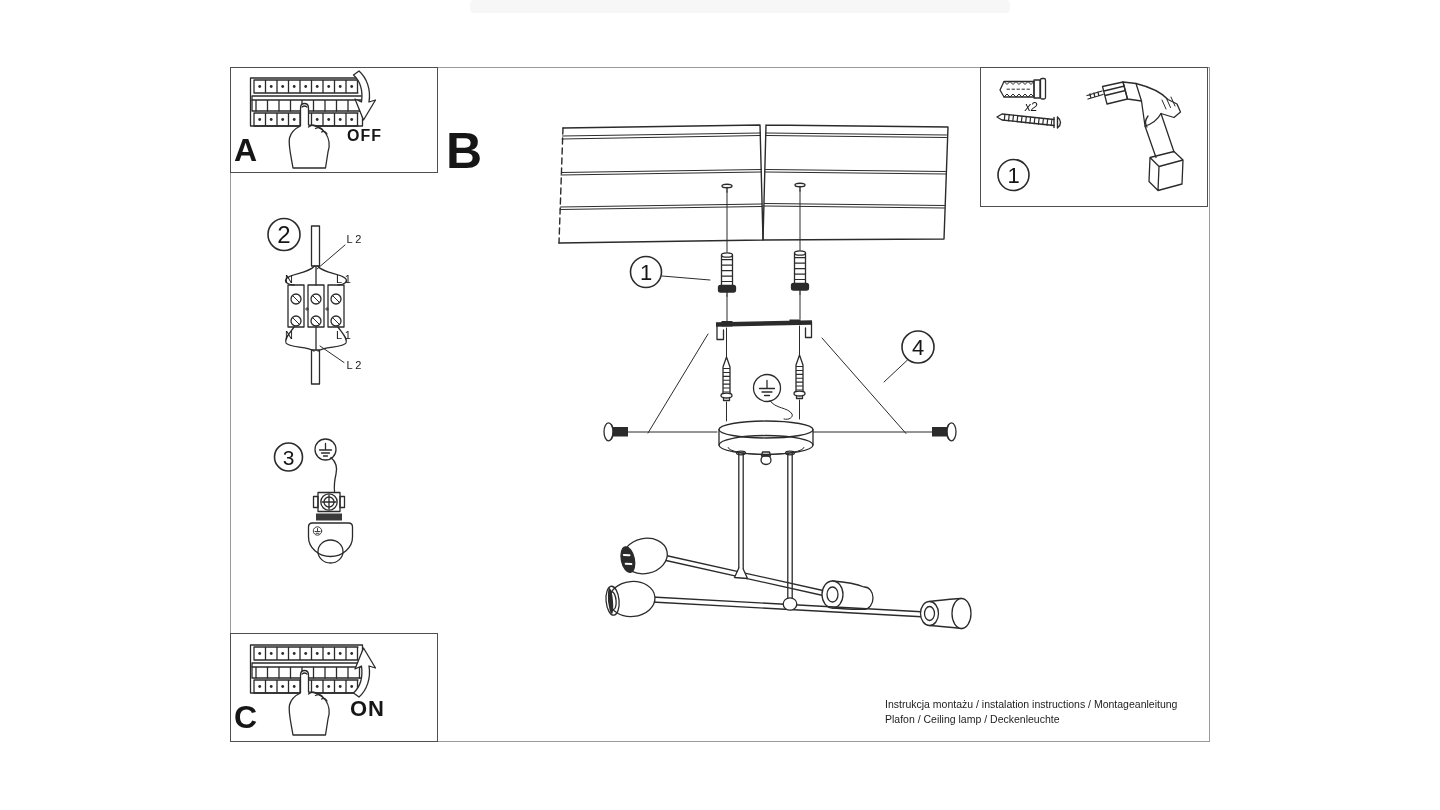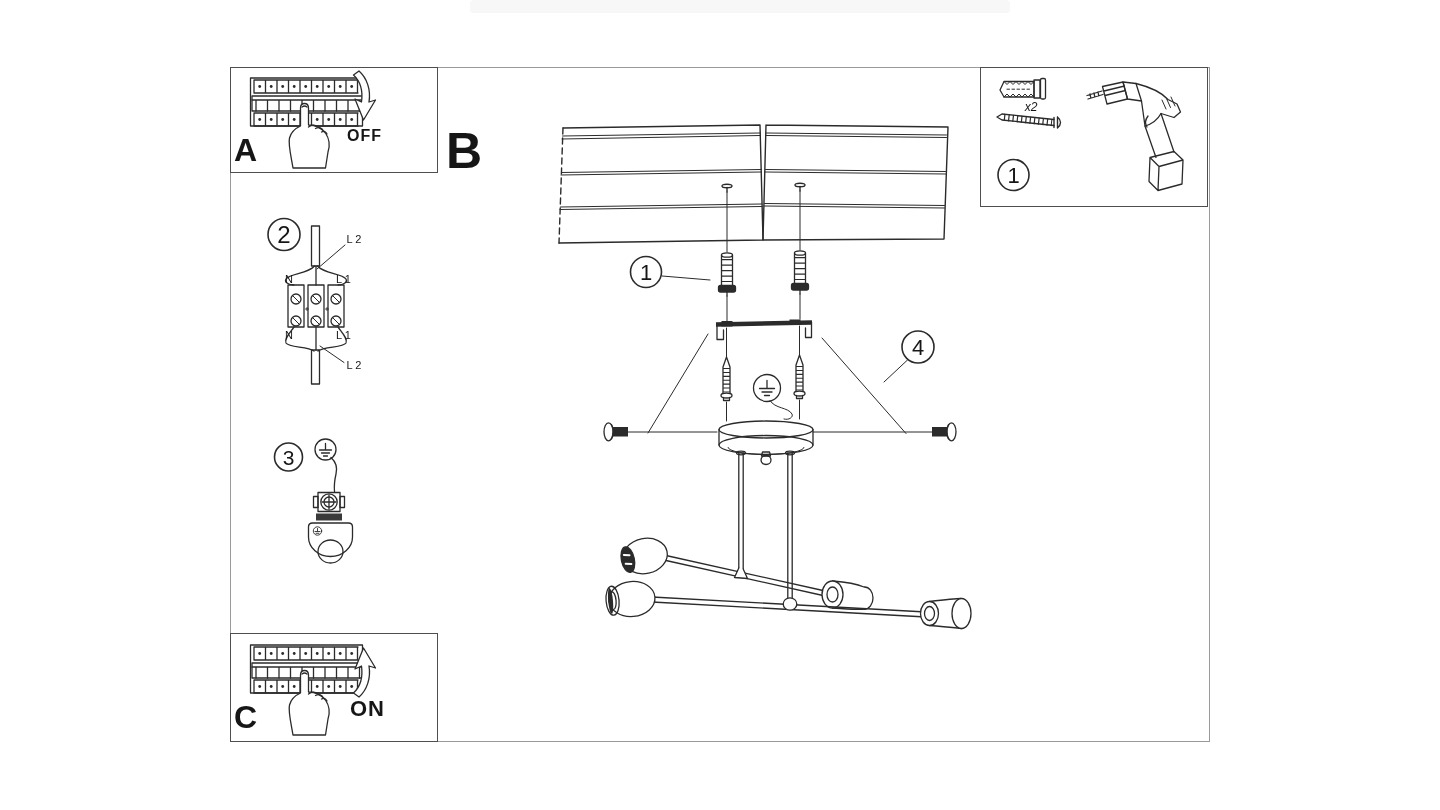--- a/index.html
+++ b/index.html
@@ -303,14 +303,18 @@
       </g>
     </g>
   </svg>
 
   <div class="biglabel label-a">A</div>
   <div class="biglabel label-b">B</div>
   <div class="biglabel label-c">C</div>
   <div class="biglabel label-off">OFF</div>
   <div class="biglabel label-on">ON</div>
 
+  <div class="footer">
+    <div>Instrukcja montażu / instalation instructions / Montageanleitung</div>
+    <div>Plafon / Ceiling lamp / Deckenleuchte</div>
+  </div>
 
 </div>
 
 </body></html>

